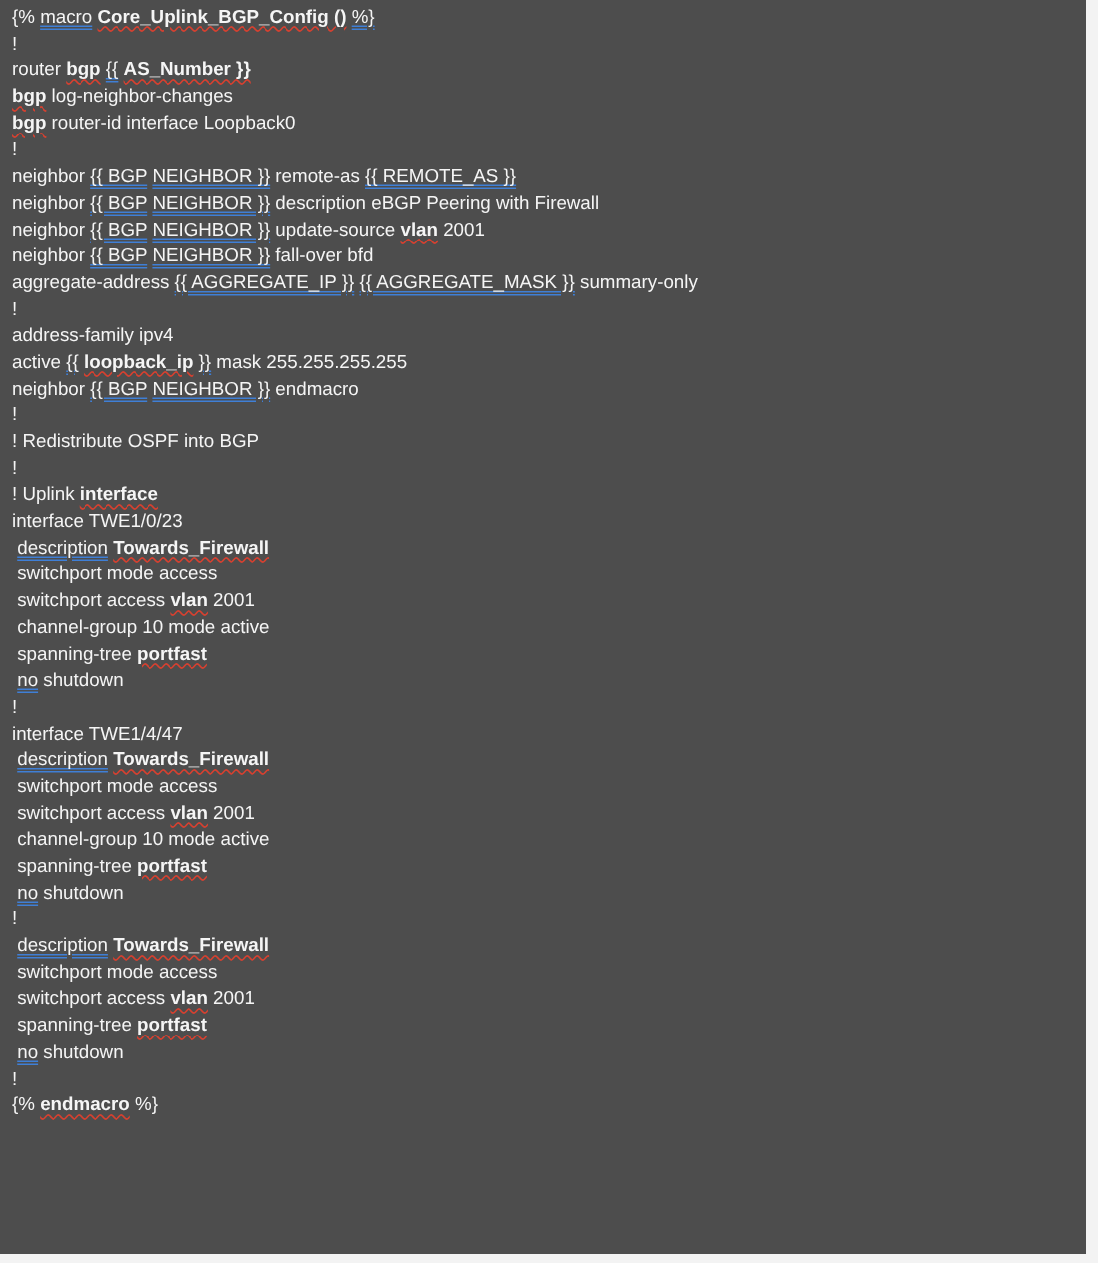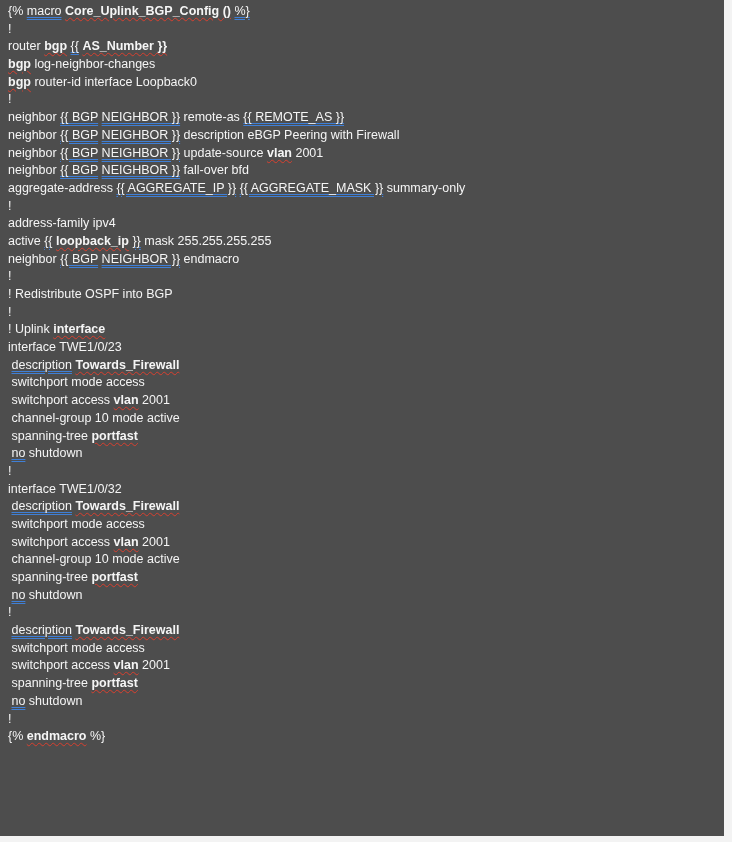--- a/index.html
+++ b/index.html
@@ -90,21 +90,21 @@
     <div class="code-line"><span>!</span></div>
     <div class="code-line"><span>! Uplink </span><span class="u-red">interface</span></div>
     <div class="code-line"><span>interface TWE1/0/23</span></div>
     <div class="code-line"><span> </span><span class="u-blue">description</span><span> </span><span class="u-red">Towards_Firewall</span></div>
     <div class="code-line"><span> switchport mode access</span></div>
     <div class="code-line"><span> switchport access </span><span class="u-red">vlan</span><span> 2001</span></div>
     <div class="code-line"><span> channel-group 10 mode active</span></div>
     <div class="code-line"><span> spanning-tree </span><span class="u-red">portfast</span></div>
     <div class="code-line"><span> </span><span class="u-blue">no</span><span> shutdown</span></div>
     <div class="code-line"><span>!</span></div>
-    <div class="code-line"><span>interface TWE1/0/32</span></div>
+    <div class="code-line"><span>interface TWE1/4/47</span></div>
     <div class="code-line"><span> </span><span class="u-blue">description</span><span> </span><span class="u-red">Towards_Firewall</span></div>
     <div class="code-line"><span> switchport mode access</span></div>
     <div class="code-line"><span> switchport access </span><span class="u-red">vlan</span><span> 2001</span></div>
     <div class="code-line"><span> channel-group 10 mode active</span></div>
     <div class="code-line"><span> spanning-tree </span><span class="u-red">portfast</span></div>
     <div class="code-line"><span> </span><span class="u-blue">no</span><span> shutdown</span></div>
     <div class="code-line"><span>!</span></div>
     <div class="code-line"><span> </span><span class="u-blue">description</span><span> </span><span class="u-red">Towards_Firewall</span></div>
     <div class="code-line"><span> switchport mode access</span></div>
     <div class="code-line"><span> switchport access </span><span class="u-red">vlan</span><span> 2001</span></div>

